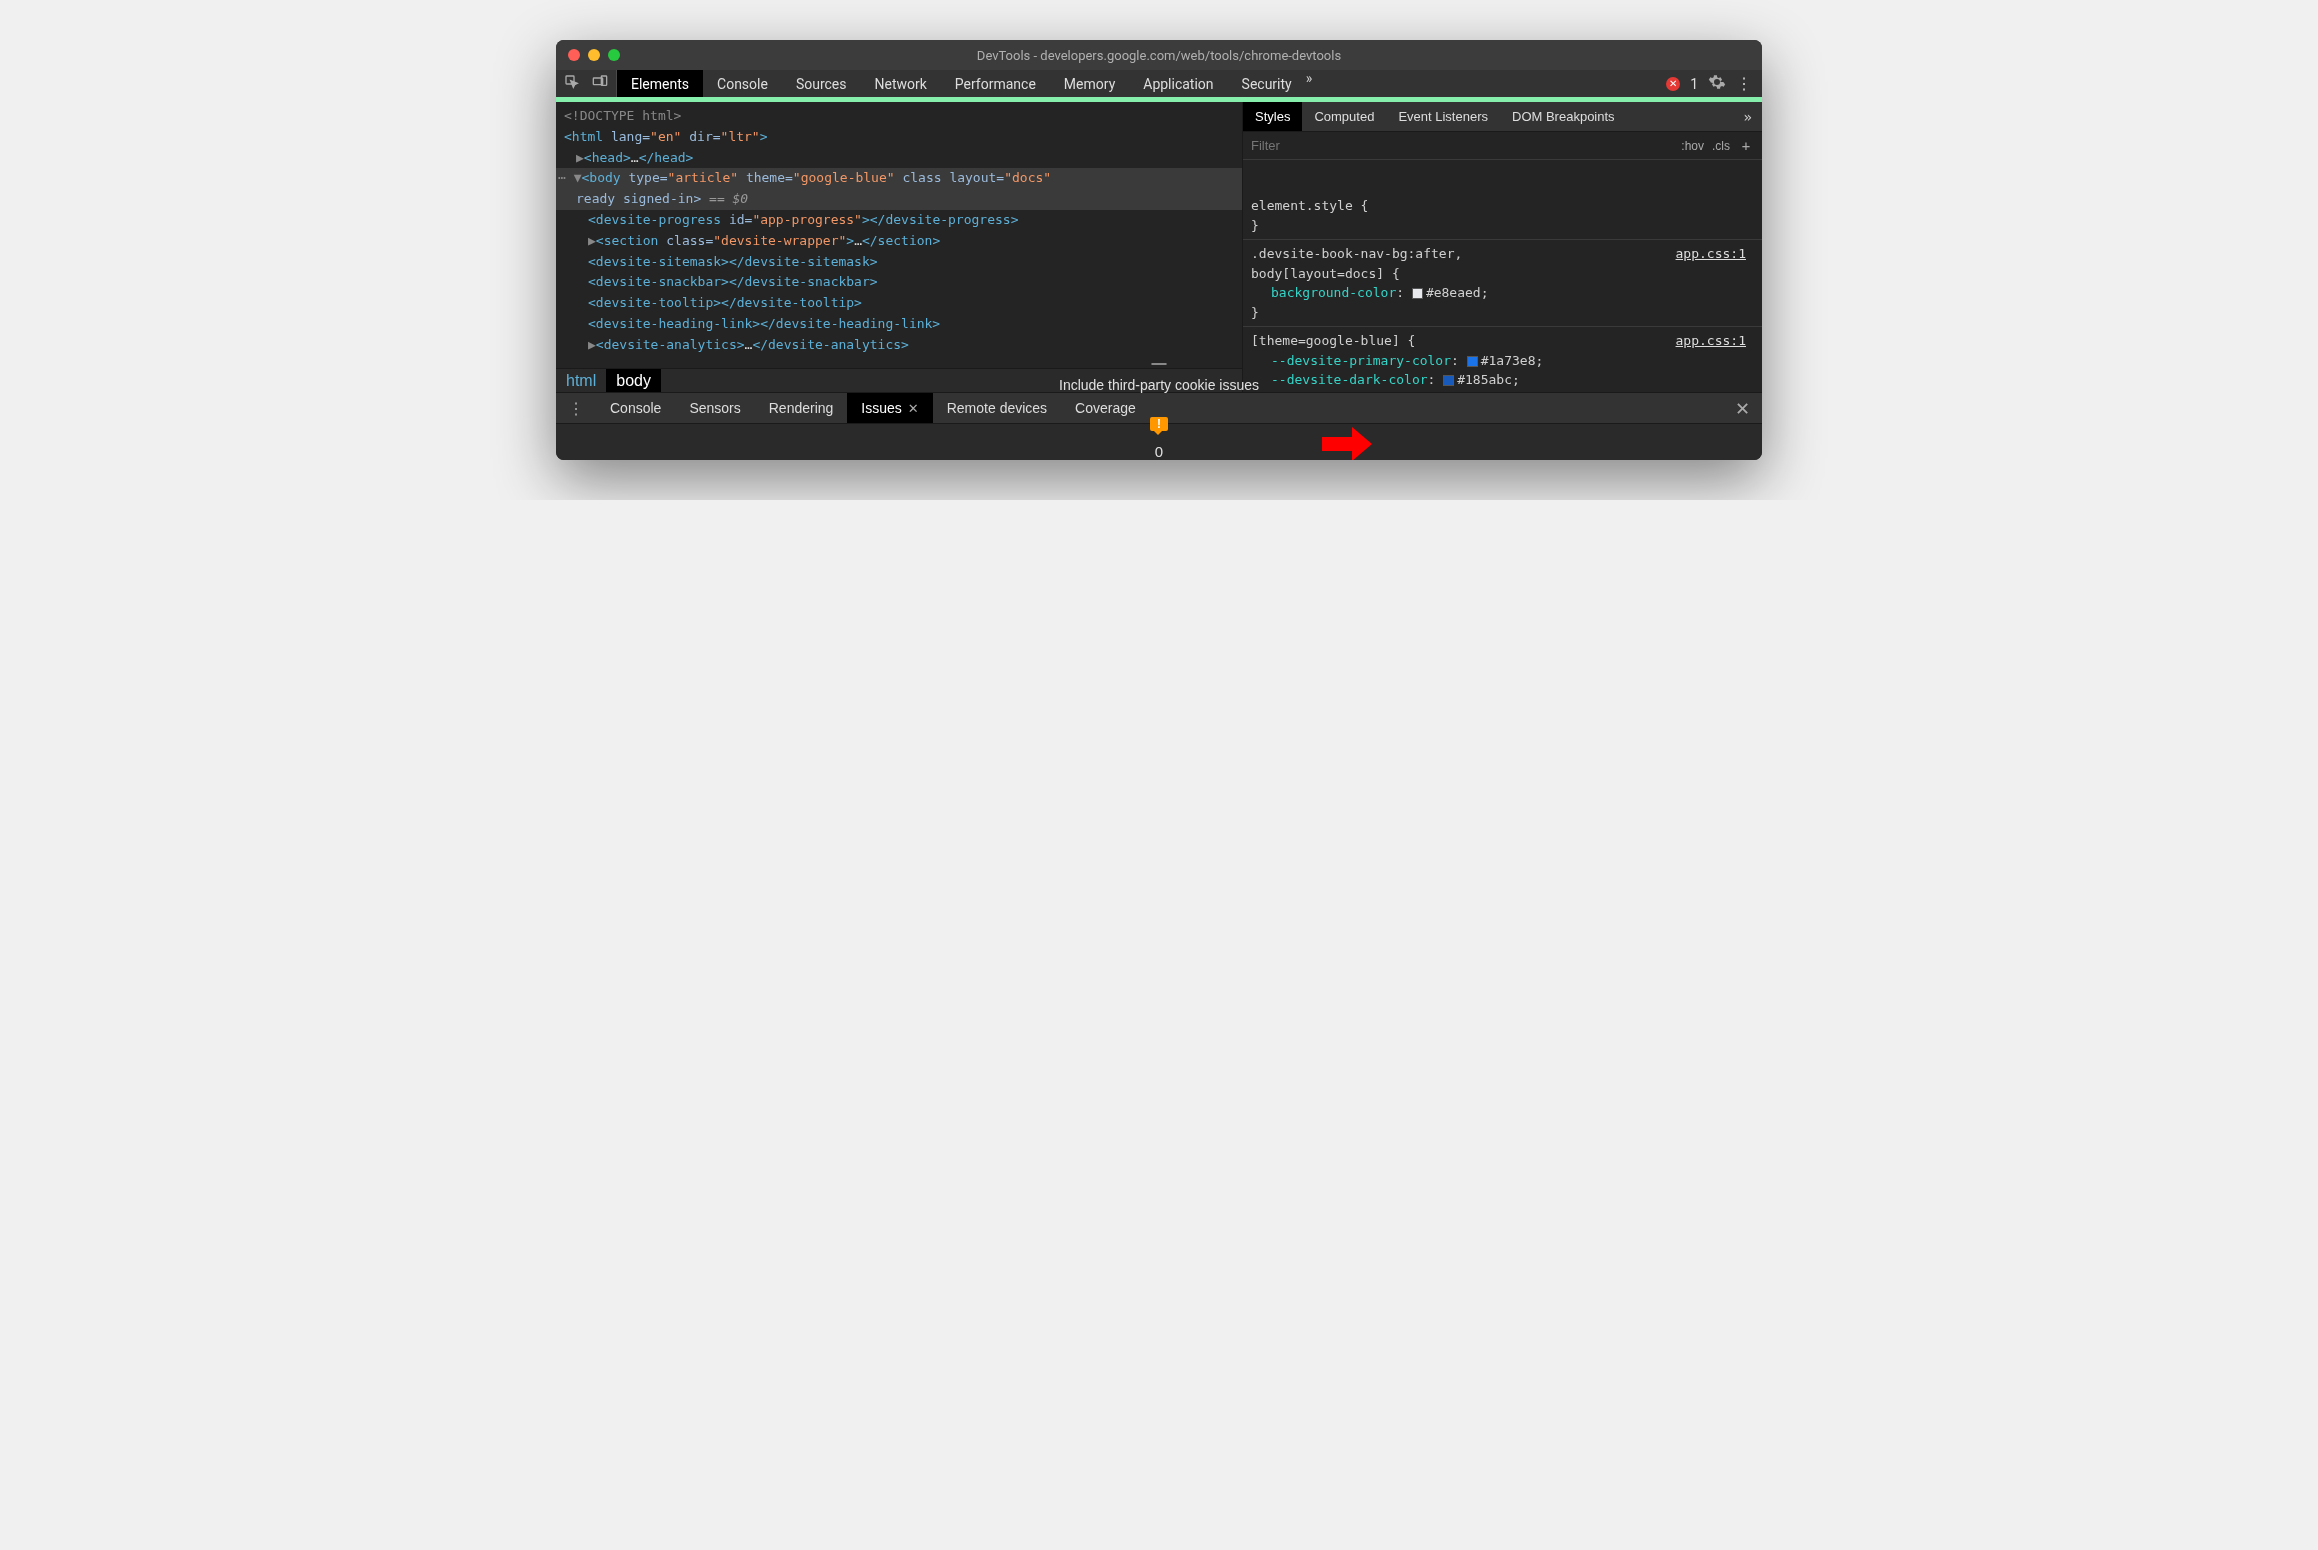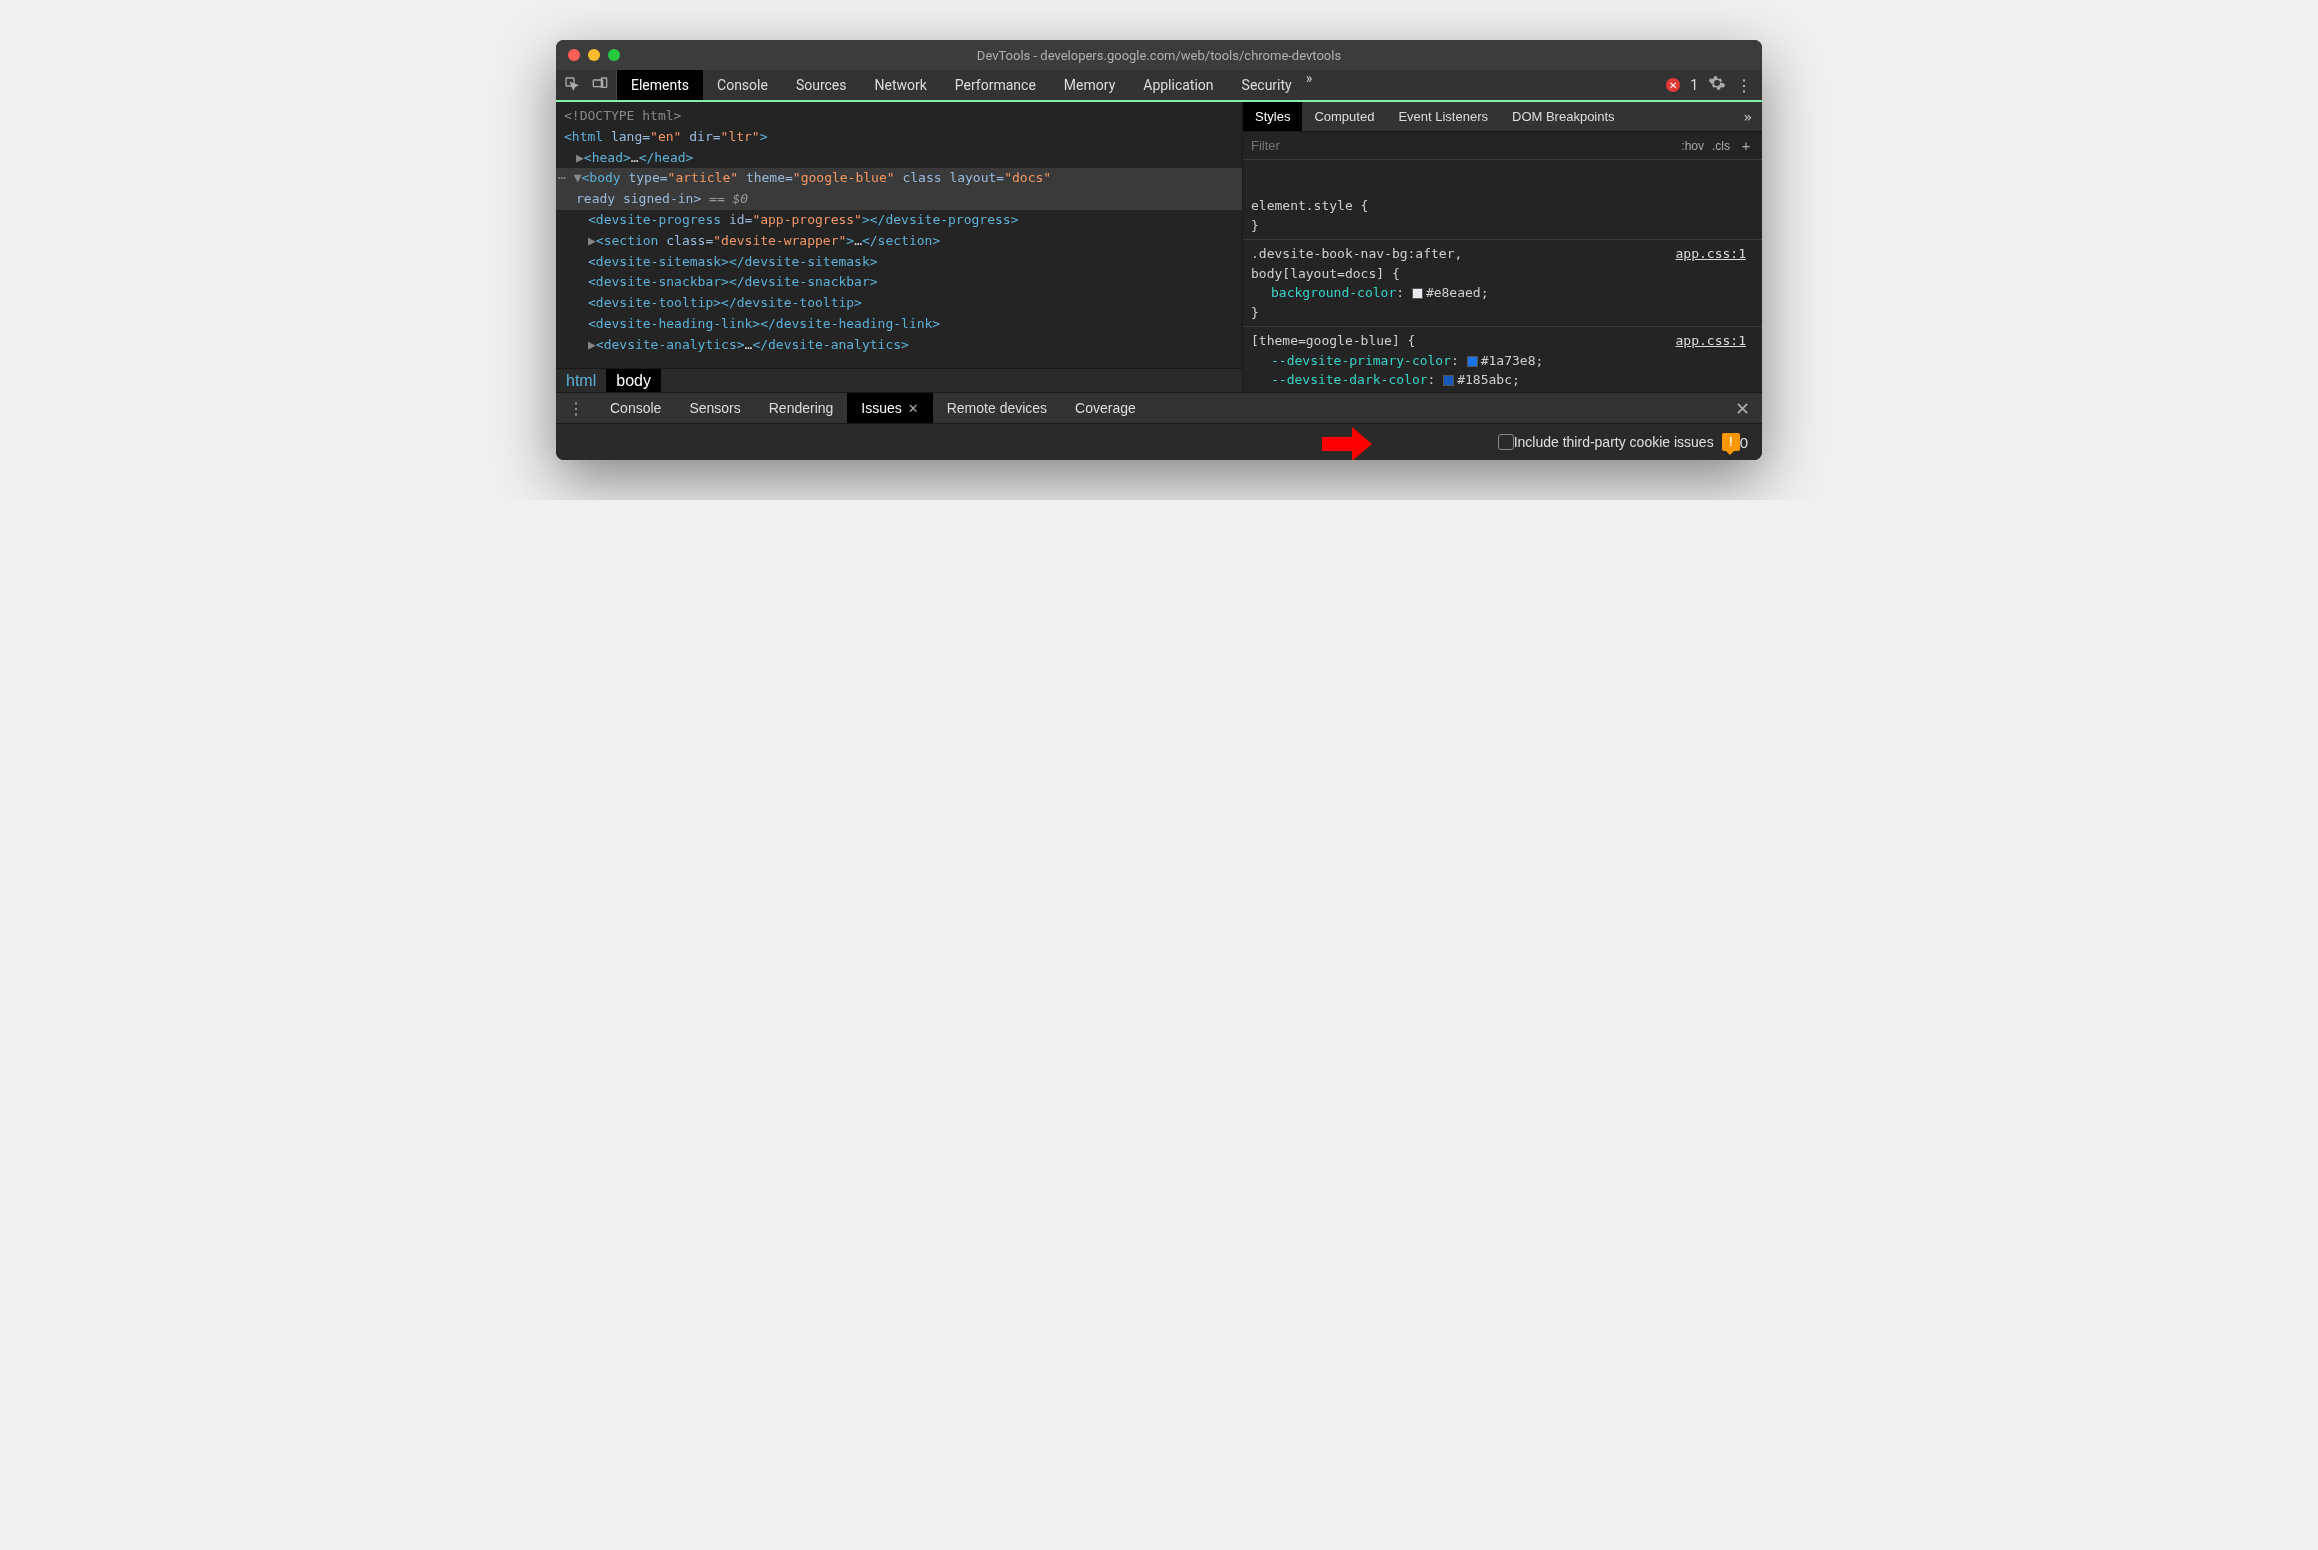--- a/index.html
+++ b/index.html
@@ -41,21 +41,21 @@
     text-align: center;
     color: #b0b0b0;
     font-size: 13px;
     pointer-events: none;
   }
   .main-toolbar {
     height: 32px;
     background: #333333;
     display: flex;
     align-items: center;
-    border-bottom: 2px solid #86efac;
+    border-bottom: 5px solid #86efac;
   }
   .tb-icons {
     display: flex;
     align-items: center;
     padding: 0 8px;
     gap: 12px;
     border-right: 1px solid #4a4a4a;
     height: 100%;
   }
   .tb-icon { color: #aaa; font-size: 14px; cursor: pointer; }
@@ -269,22 +269,24 @@
     color: #aaa;
     font-size: 18px;
     cursor: pointer;
   }
   .issues-toolbar {
     height: 36px;
     display: flex;
     align-items: center;
     justify-content: flex-end;
     padding: 0 14px;
+    gap: 12px;
     position: relative;
     font-family: -apple-system, sans-serif;
+    flex-direction: column;
   }
   .red-arrow {
     position: absolute;
     right: 390px;
     top: 3px;
   }
   .checkbox-empty {
     width: 16px; height: 16px;
     border: 1.5px solid #888;
     border-radius: 3px;

